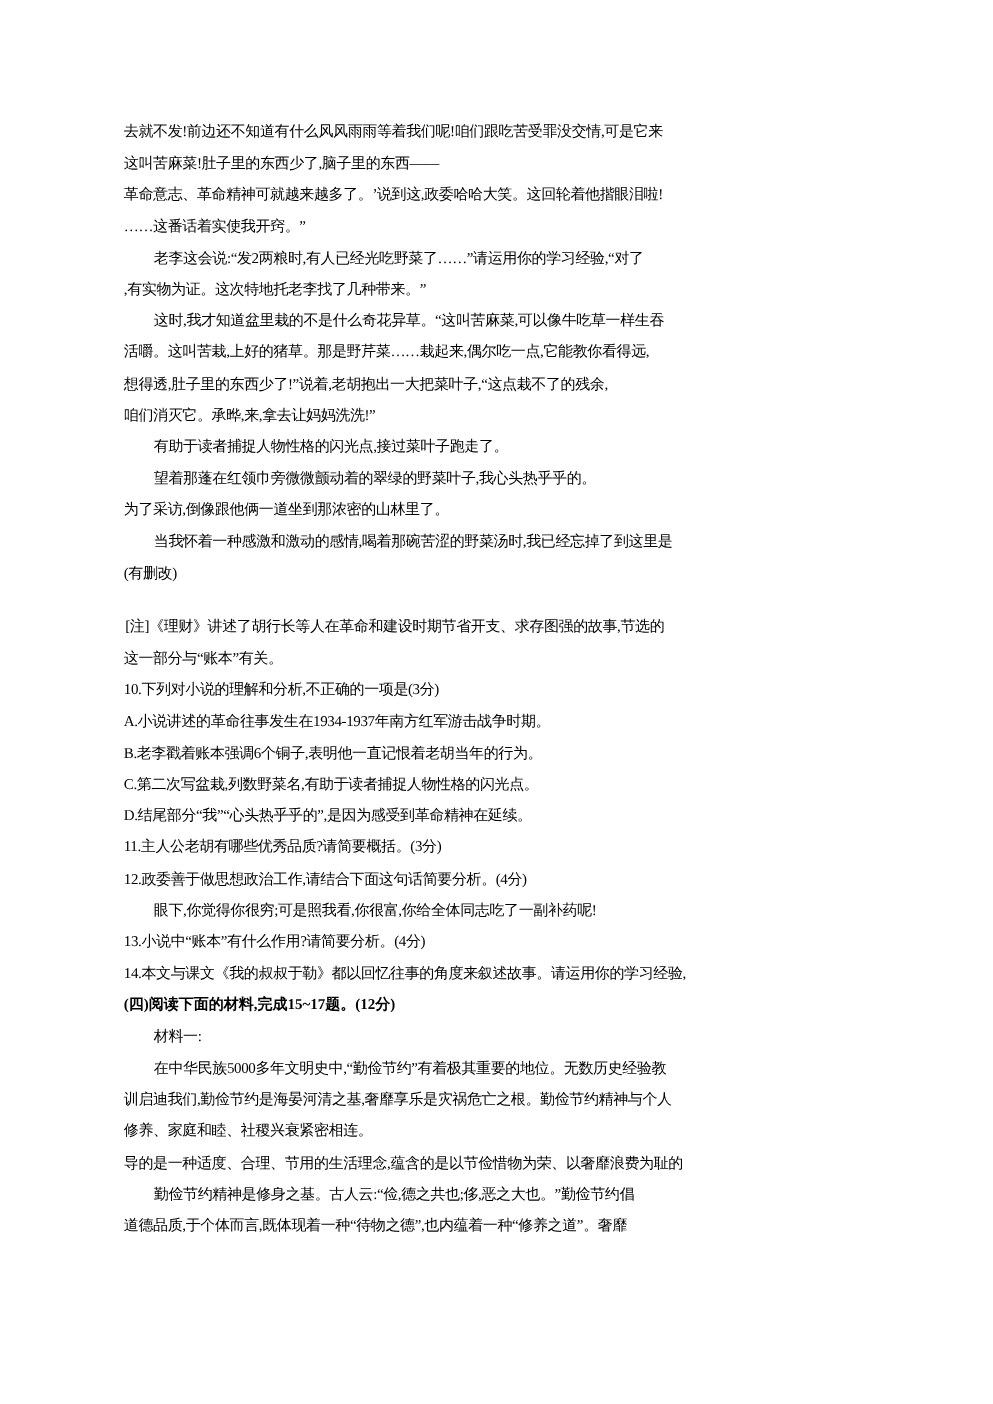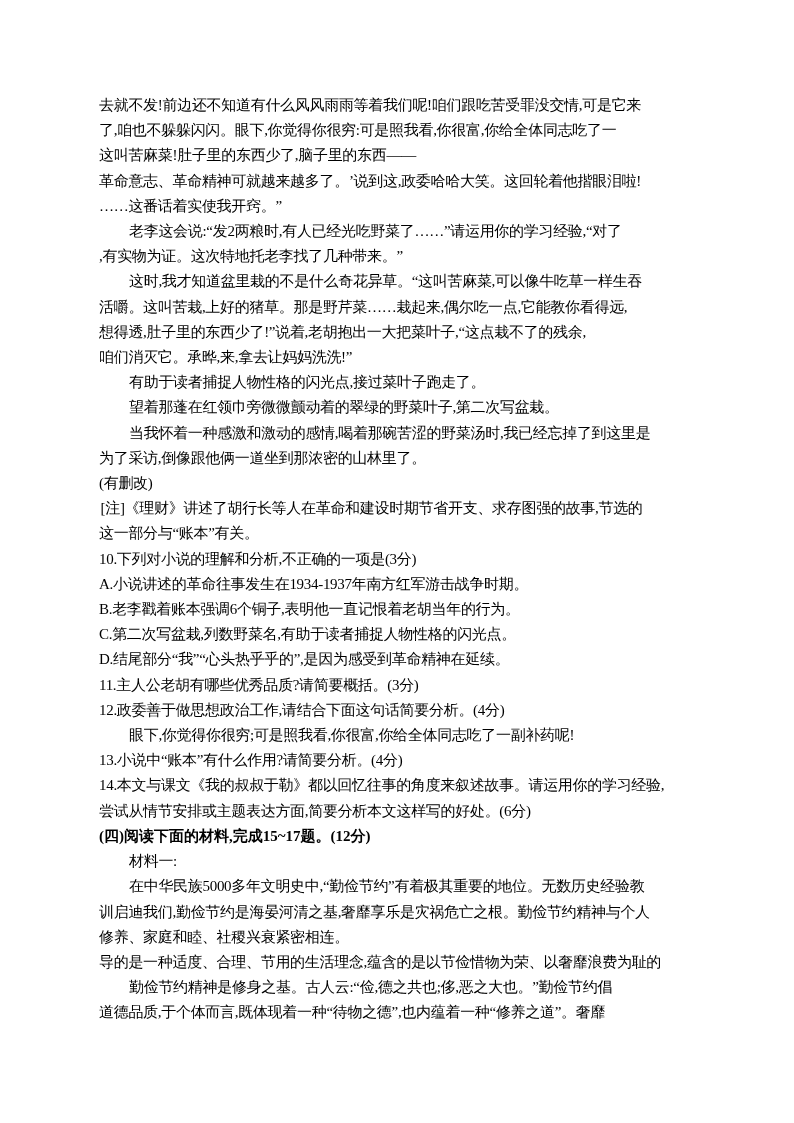--- a/index.html
+++ b/index.html
@@ -23,76 +23,75 @@
     height: 1123px;
     background: #ffffff;
   }
   .content {
     position: absolute;
     top: 93px;
     left: 99px;
     width: 600px;
   }
   .line {
-    font-size: 15px;
+    font-size: 12px;
     line-height: 25.2px;
     letter-spacing: -0.3px;
     white-space: nowrap;
     text-align: left;
   }
   .line.indent {
     text-indent: 2em;
   }
   .line.note {
     text-indent: 0.1em;
+    margin-top: 18px;
   }
   .line.right {
     text-align: left;
     padding-right: 38px;
   }
   .line.heading {
     font-weight: bold;
     letter-spacing: 0;
     font-family: Liberation Serif, serif;
   }
 </style>
 </head>
 <body>
 
 <div class="page">
   <div class="content" id="content">
       <div class="line flush">去就不发!前边还不知道有什么风风雨雨等着我们呢!咱们跟吃苦受罪没交情,可是它来</div>
-      <div class="line flush">了,咱也不躲躲闪闪。眼下,你觉得你很穷:可是照我看,你很富,你给全体同志吃了一</div>
       <div class="line flush">这叫苦麻菜!肚子里的东西少了,脑子里的东西——</div>
       <div class="line flush">革命意志、革命精神可就越来越多了。’说到这,政委哈哈大笑。这回轮着他揩眼泪啦!</div>
       <div class="line flush">……这番话着实使我开窍。”</div>
       <div class="line indent">老李这会说:“发2两粮时,有人已经光吃野菜了……”请运用你的学习经验,“对了</div>
       <div class="line flush">,有实物为证。这次特地托老李找了几种带来。”</div>
       <div class="line indent">这时,我才知道盆里栽的不是什么奇花异草。“这叫苦麻菜,可以像牛吃草一样生吞</div>
       <div class="line flush">活嚼。这叫苦栽,上好的猪草。那是野芹菜……栽起来,偶尔吃一点,它能教你看得远,</div>
       <div class="line flush">想得透,肚子里的东西少了!”说着,老胡抱出一大把菜叶子,“这点栽不了的残余,</div>
       <div class="line flush">咱们消灭它。承晔,来,拿去让妈妈洗洗!”</div>
       <div class="line indent">有助于读者捕捉人物性格的闪光点,接过菜叶子跑走了。</div>
-      <div class="line indent">望着那蓬在红领巾旁微微颤动着的翠绿的野菜叶子,第二次写盆栽。</div>
+      <div class="line indent">望着那蓬在红领巾旁微微颤动着的翠绿的野菜叶子,我心头热乎乎的。</div>
+      <div class="line flush">为了采访,倒像跟他俩一道坐到那浓密的山林里了。</div>
       <div class="line indent">当我怀着一种感激和激动的感情,喝着那碗苦涩的野菜汤时,我已经忘掉了到这里是</div>
-      <div class="line flush">为了采访,倒像跟他俩一道坐到那浓密的山林里了。</div>
       <div class="line right">(有删改)</div>
       <div class="line note">[注]《理财》讲述了胡行长等人在革命和建设时期节省开支、求存图强的故事,节选的</div>
       <div class="line flush">这一部分与“账本”有关。</div>
       <div class="line flush">10.下列对小说的理解和分析,不正确的一项是(3分)</div>
       <div class="line flush">A.小说讲述的革命往事发生在1934-1937年南方红军游击战争时期。</div>
       <div class="line flush">B.老李戳着账本强调6个铜子,表明他一直记恨着老胡当年的行为。</div>
       <div class="line flush">C.第二次写盆栽,列数野菜名,有助于读者捕捉人物性格的闪光点。</div>
       <div class="line flush">D.结尾部分“我”“心头热乎乎的”,是因为感受到革命精神在延续。</div>
       <div class="line flush">11.主人公老胡有哪些优秀品质?请简要概括。(3分)</div>
       <div class="line flush">12.政委善于做思想政治工作,请结合下面这句话简要分析。(4分)</div>
       <div class="line indent">眼下,你觉得你很穷;可是照我看,你很富,你给全体同志吃了一副补药呢!</div>
       <div class="line flush">13.小说中“账本”有什么作用?请简要分析。(4分)</div>
       <div class="line flush">14.本文与课文《我的叔叔于勒》都以回忆往事的角度来叙述故事。请运用你的学习经验,</div>
-      <div class="line flush">尝试从情节安排或主题表达方面,简要分析本文这样写的好处。(6分)</div>
       <div class="line heading">(四)阅读下面的材料,完成15~17题。(12分)</div>
       <div class="line indent">材料一:</div>
       <div class="line indent">在中华民族5000多年文明史中,“勤俭节约”有着极其重要的地位。无数历史经验教</div>
       <div class="line flush">训启迪我们,勤俭节约是海晏河清之基,奢靡享乐是灾祸危亡之根。勤俭节约精神与个人</div>
       <div class="line flush">修养、家庭和睦、社稷兴衰紧密相连。</div>
       <div class="line flush">导的是一种适度、合理、节用的生活理念,蕴含的是以节俭惜物为荣、以奢靡浪费为耻的</div>
       <div class="line indent">勤俭节约精神是修身之基。古人云:“俭,德之共也;侈,恶之大也。”勤俭节约倡</div>
       <div class="line flush">道德品质,于个体而言,既体现着一种“待物之德”,也内蕴着一种“修养之道”。奢靡</div>
     </div>
 </div>

